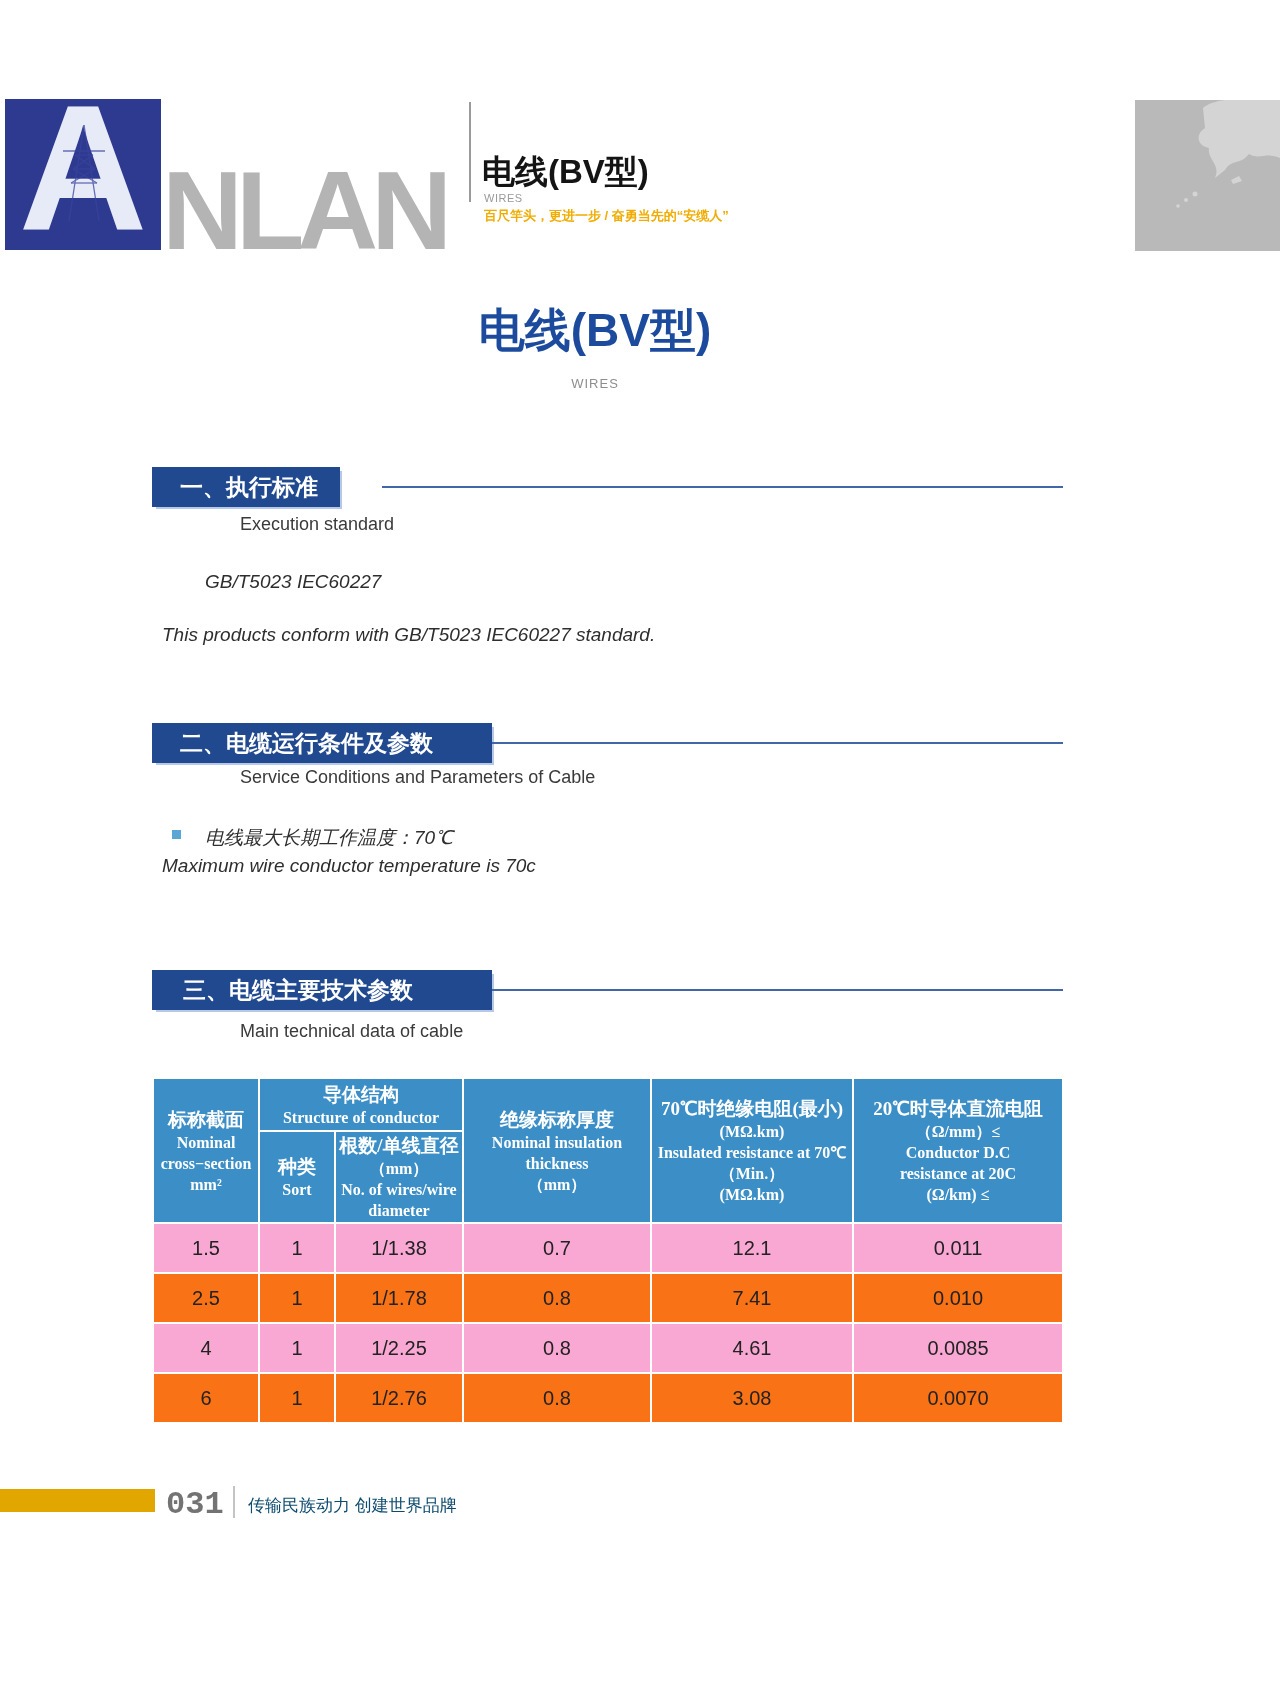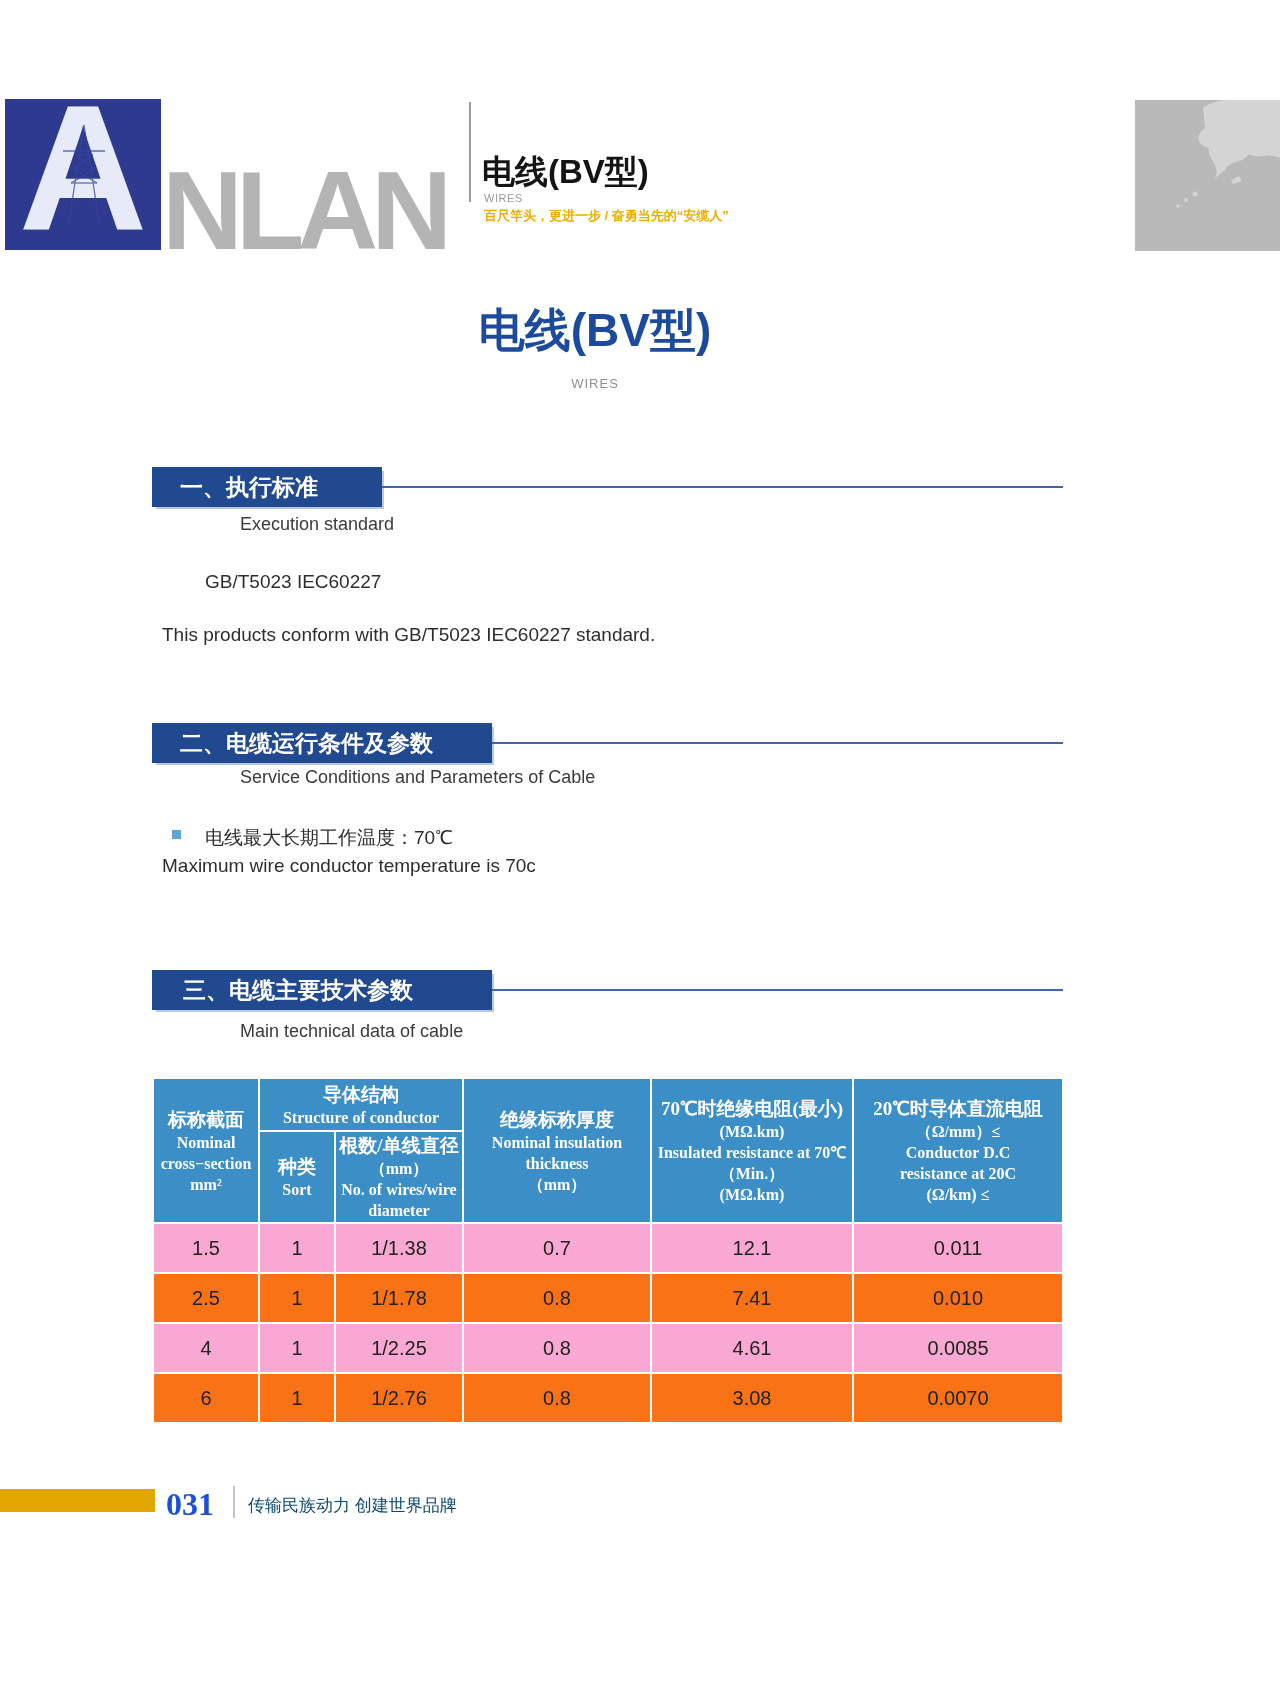--- a/index.html
+++ b/index.html
@@ -36,38 +36,38 @@
   .doc-title-en { margin-top:14px; font-size:13px; color:#8e8e8e; letter-spacing:1px; }
 
   
   .sec-head {
     position:absolute; left:152px; height:40px; background:#20498f; color:#ffffff;
     font-size:23px; font-weight:bold; line-height:40px; padding-left:28px;
     box-shadow:3px 3px 0 -1px #b7c8e6; white-space:nowrap;
   }
   .sec-rule { position:absolute; height:2px; background:#4166a9; }
   .sec-sub { position:absolute; left:240px; font-size:18px; color:#3a3a3a; white-space:nowrap; }
-  .body-text { position:absolute; font-size:19px; color:#2e2e2e; white-space:nowrap; }
+  .body-text { position:absolute; font-size:19px; color:#2e2e2e; white-space:nowrap;font-style:italic; }
   .bullet-sq { position:absolute; left:172px; top:830px; width:9px; height:9px; background:#5aa7d6; }
 
   
   .tech-table-wrap { position:absolute; left:152px; top:1077px; }
   table.tech { border-collapse:collapse; table-layout:fixed; width:910px; }
   table.tech th, table.tech td { border:2px solid #ffffff; text-align:center; vertical-align:middle; overflow:hidden; }
   table.tech thead th { background:#3b8ec6; color:#ffffff; font-family:"Liberation Serif", serif; font-weight:bold; }
   tr.h1 { height:53px; } tr.h2 { height:92px; } tbody tr { height:50px; }
   .hcn { display:block; font-size:19px; line-height:25px; }
   .hen { display:block; font-size:16px; line-height:21px; }
   tbody td { font-size:20px; color:#222222; font-family:"Liberation Sans", sans-serif; }
   tr.rb td { background:#f9a8d4; }
   tr.rg td { background:#f97316; }
 
   
   .footer-bar { position:absolute; left:0; top:1489px; width:155px; height:23px; background:#e2a600; }
-  .footer-page { position:absolute; left:166px; top:1486px; font-family:Liberation Serif, serif; font-weight:bold; font-size:32px; color:#1d4ed8; }
+  .footer-page { position:absolute; left:166px; top:1486px; font-family:Liberation Mono, monospace; font-weight:bold; font-size:32px; color:#737373; }
   .footer-divider { position:absolute; left:233px; top:1486px; width:2px; height:32px; background:#c4c4c4; }
   .footer-slogan { position:absolute; left:248px; top:1494px; font-size:17px; color:#0c4a6e; white-space:nowrap; }
 </style>
 </head>
 <body>
 
 <div class="page">
 
   <div class="logo-square">
     <span class="logo-a">A</span>
@@ -96,21 +96,21 @@
       <circle cx="43" cy="106" r="1.8" fill="#d4d4d4"></circle>
       <path fill="#d4d4d4" d="M96,80 l8,-4 l3,5 l-9,3 Z"></path>
     </svg>
   </div>
 
   <div class="doc-title">
     <div class="doc-title-cn">电线(BV型)</div>
     <div class="doc-title-en">WIRES</div>
   </div>
 
-  <div class="sec-head" style="top:467px; width:230px;">一、执行标准</div>
+  <div class="sec-head" style="top:467px; width:188px;">一、执行标准</div>
   <div class="sec-rule" style="left:382px; top:486px; width:681px;"></div>
   <div class="sec-sub" style="top:514px;">Execution standard</div>
   <div class="body-text" style="left:205px; top:571px;">GB/T5023  IEC60227</div>
   <div class="body-text" style="left:162px; top:624px;">This products conform with GB/T5023  IEC60227 standard.</div>
 
   <div class="sec-head" style="top:723px; width:340px;">二、电缆运行条件及参数</div>
   <div class="sec-rule" style="left:492px; top:742px; width:571px;"></div>
   <div class="sec-sub" style="top:767px;">Service Conditions and Parameters of Cable</div>
   <div class="bullet-sq"></div>
   <div class="body-text" style="left:205px; top:825px;">电线最大长期工作温度：70℃</div>

